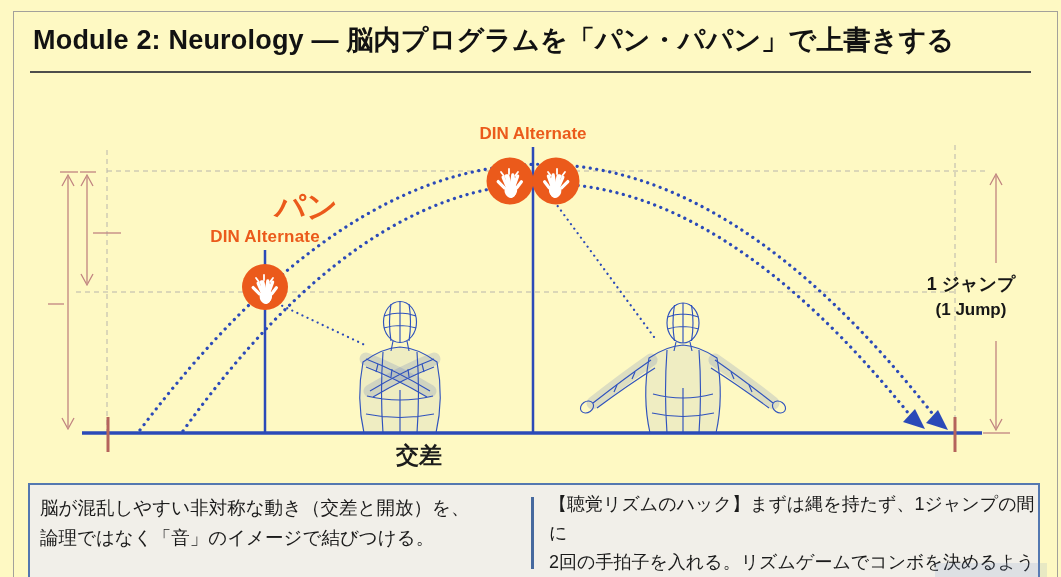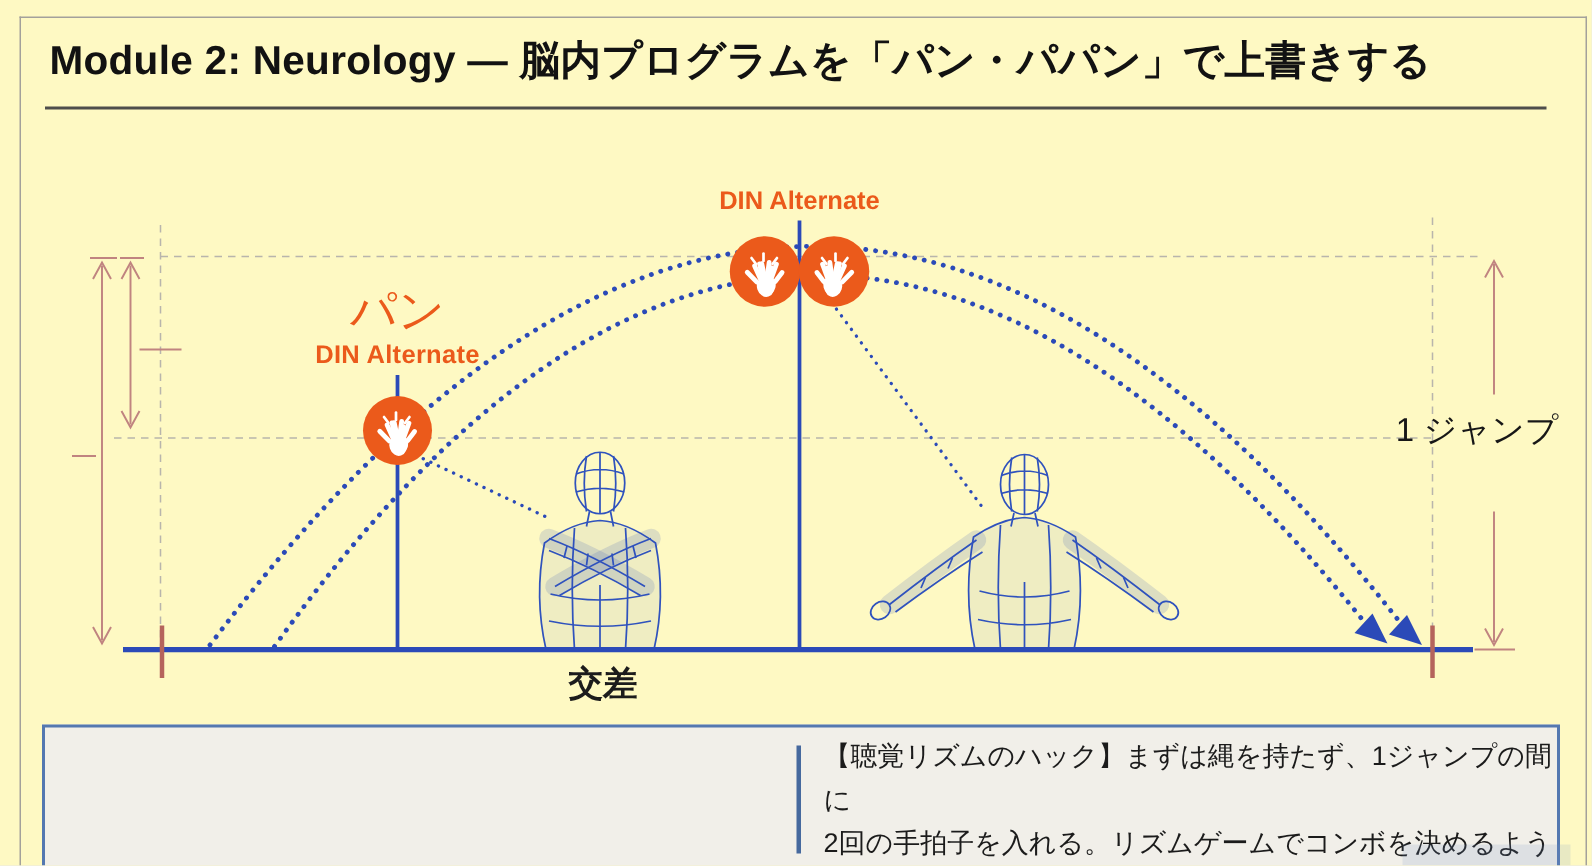--- a/index.html
+++ b/index.html
@@ -10,28 +10,28 @@
     color:#171717;
     padding-left:12px;
   }
   .frame{position:absolute;left:13px;top:11px;width:1043px;height:600px;
     border:1px solid #a3a19b;border-bottom:none;pointer-events:none;}
   .title{position:absolute;left:33px;top:22px;width:1000px;
     font-size:27px;font-weight:bold;color:#121212;letter-spacing:.2px;white-space:nowrap;}
   .title-rule{position:absolute;left:30px;top:71px;width:1001px;height:2px;background:#4e4e4c;}
   .lbl{position:absolute;text-align:center;}
   .orange{color:#eb5a1b;}
-  .pan-main{left:192px;top:186px;width:146px;font-size:31px;font-weight:normal;}
+  .pan-main{left:192px;top:186px;width:146px;font-size:31px;font-weight:bold;text-align:right;}
   .pan-sub{left:192px;top:227px;width:146px;font-size:17px;font-weight:bold;letter-spacing:.2px;}
   .papan-main{left:450px;top:82px;width:166px;font-size:33px;font-weight:bold;}
   .papan-sub{left:450px;top:124px;width:166px;font-size:17px;font-weight:bold;}
   .fig-lbl{top:440px;width:110px;font-size:23px;font-weight:bold;color:#1c1c1c;}
-  .cross-lbl{left:347px;}
+  .cross-lbl{left:364px;}
   .open-lbl{left:617px;}
-  .jump-main{left:903px;top:272px;width:136px;font-size:22px;font-weight:normal;text-align:right;}
+  .jump-main{left:903px;top:272px;width:136px;font-size:18px;font-weight:bold;}
   .jump-sub{left:903px;top:300px;width:136px;font-size:17px;font-weight:bold;}
   .notebox{position:absolute;left:28px;top:483px;width:1008px;height:110px;
     border:2px solid #5478b0;background:#f1efe9;}
   .note-left{position:absolute;left:40px;top:493px;width:478px;
     font-size:18.5px;line-height:30px;white-space:pre-line;color:#1b1b1b;}
   .note-divider{position:absolute;left:531px;top:497px;width:3px;height:72px;background:#46699e;}
   .note-right{position:absolute;left:549px;top:490px;width:486px;
     font-size:18px;line-height:29px;white-space:pre-line;color:#1b1b1b;}
   .watermark{position:absolute;left:935px;top:563px;width:112px;height:14px;
     background:rgba(120,150,200,0.16);}
@@ -151,21 +151,24 @@
 
   <div class="frame"></div>
   <div class="title">Module 2: Neurology — 脳内プログラムを「パン・パパン」で上書きする</div>
   <div class="title-rule"></div>
 
   <div class="lbl orange pan-main">パン</div>
   <div class="lbl orange pan-sub">DIN Alternate</div>
   <div class="lbl orange papan-sub">DIN Alternate</div>
   <div class="lbl fig-lbl cross-lbl">交差</div>
   <div class="lbl jump-main">1 ジャンプ</div>
+  <div class="lbl jump-sub">(1 Jump)</div>
 
   <div class="notebox"></div>
+  <div class="note-left">脳が混乱しやすい非対称な動き（交差と開放）を、
+論理ではなく「音」のイメージで結びつける。</div>
   <div class="note-divider"></div>
   <div class="note-right">【聴覚リズムのハック】まずは縄を持たず、1ジャンプの間に
 2回の手拍子を入れる。リズムゲームでコンボを決めるように、
 空中動作を自動化（オートパイロット）させる。</div>
   <div class="watermark"></div>
 
 </div>
 
 </body></html>

